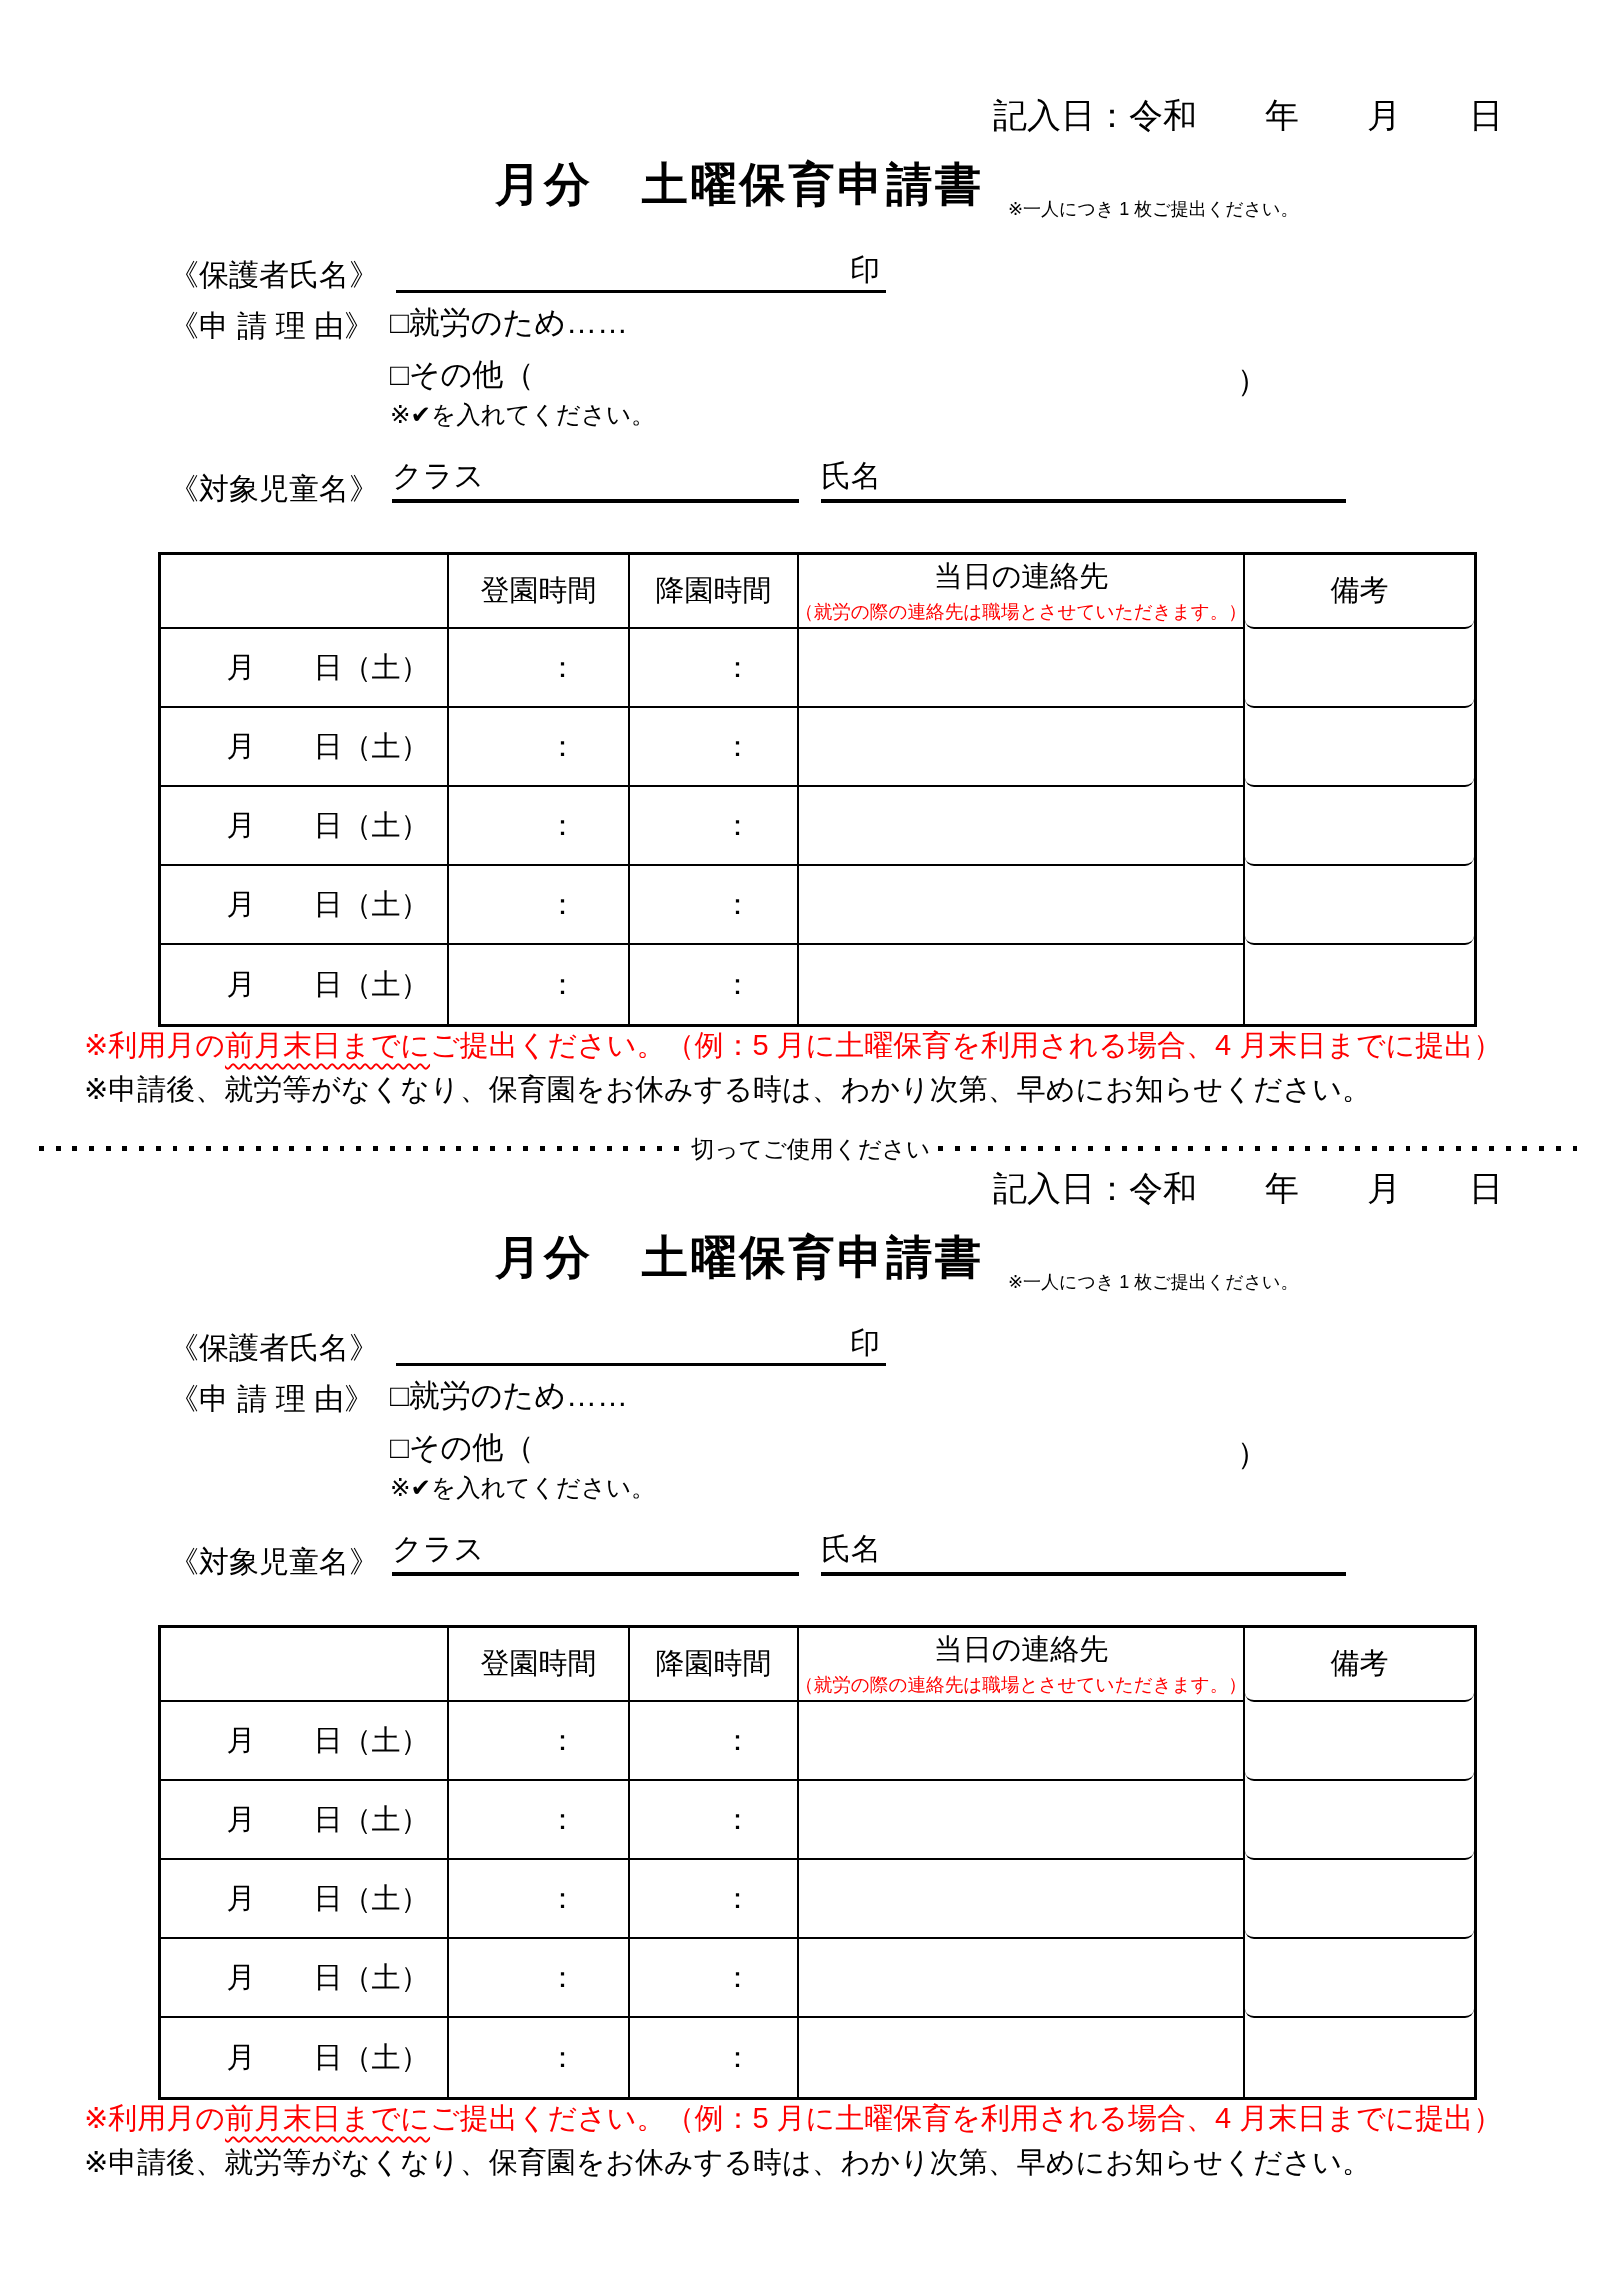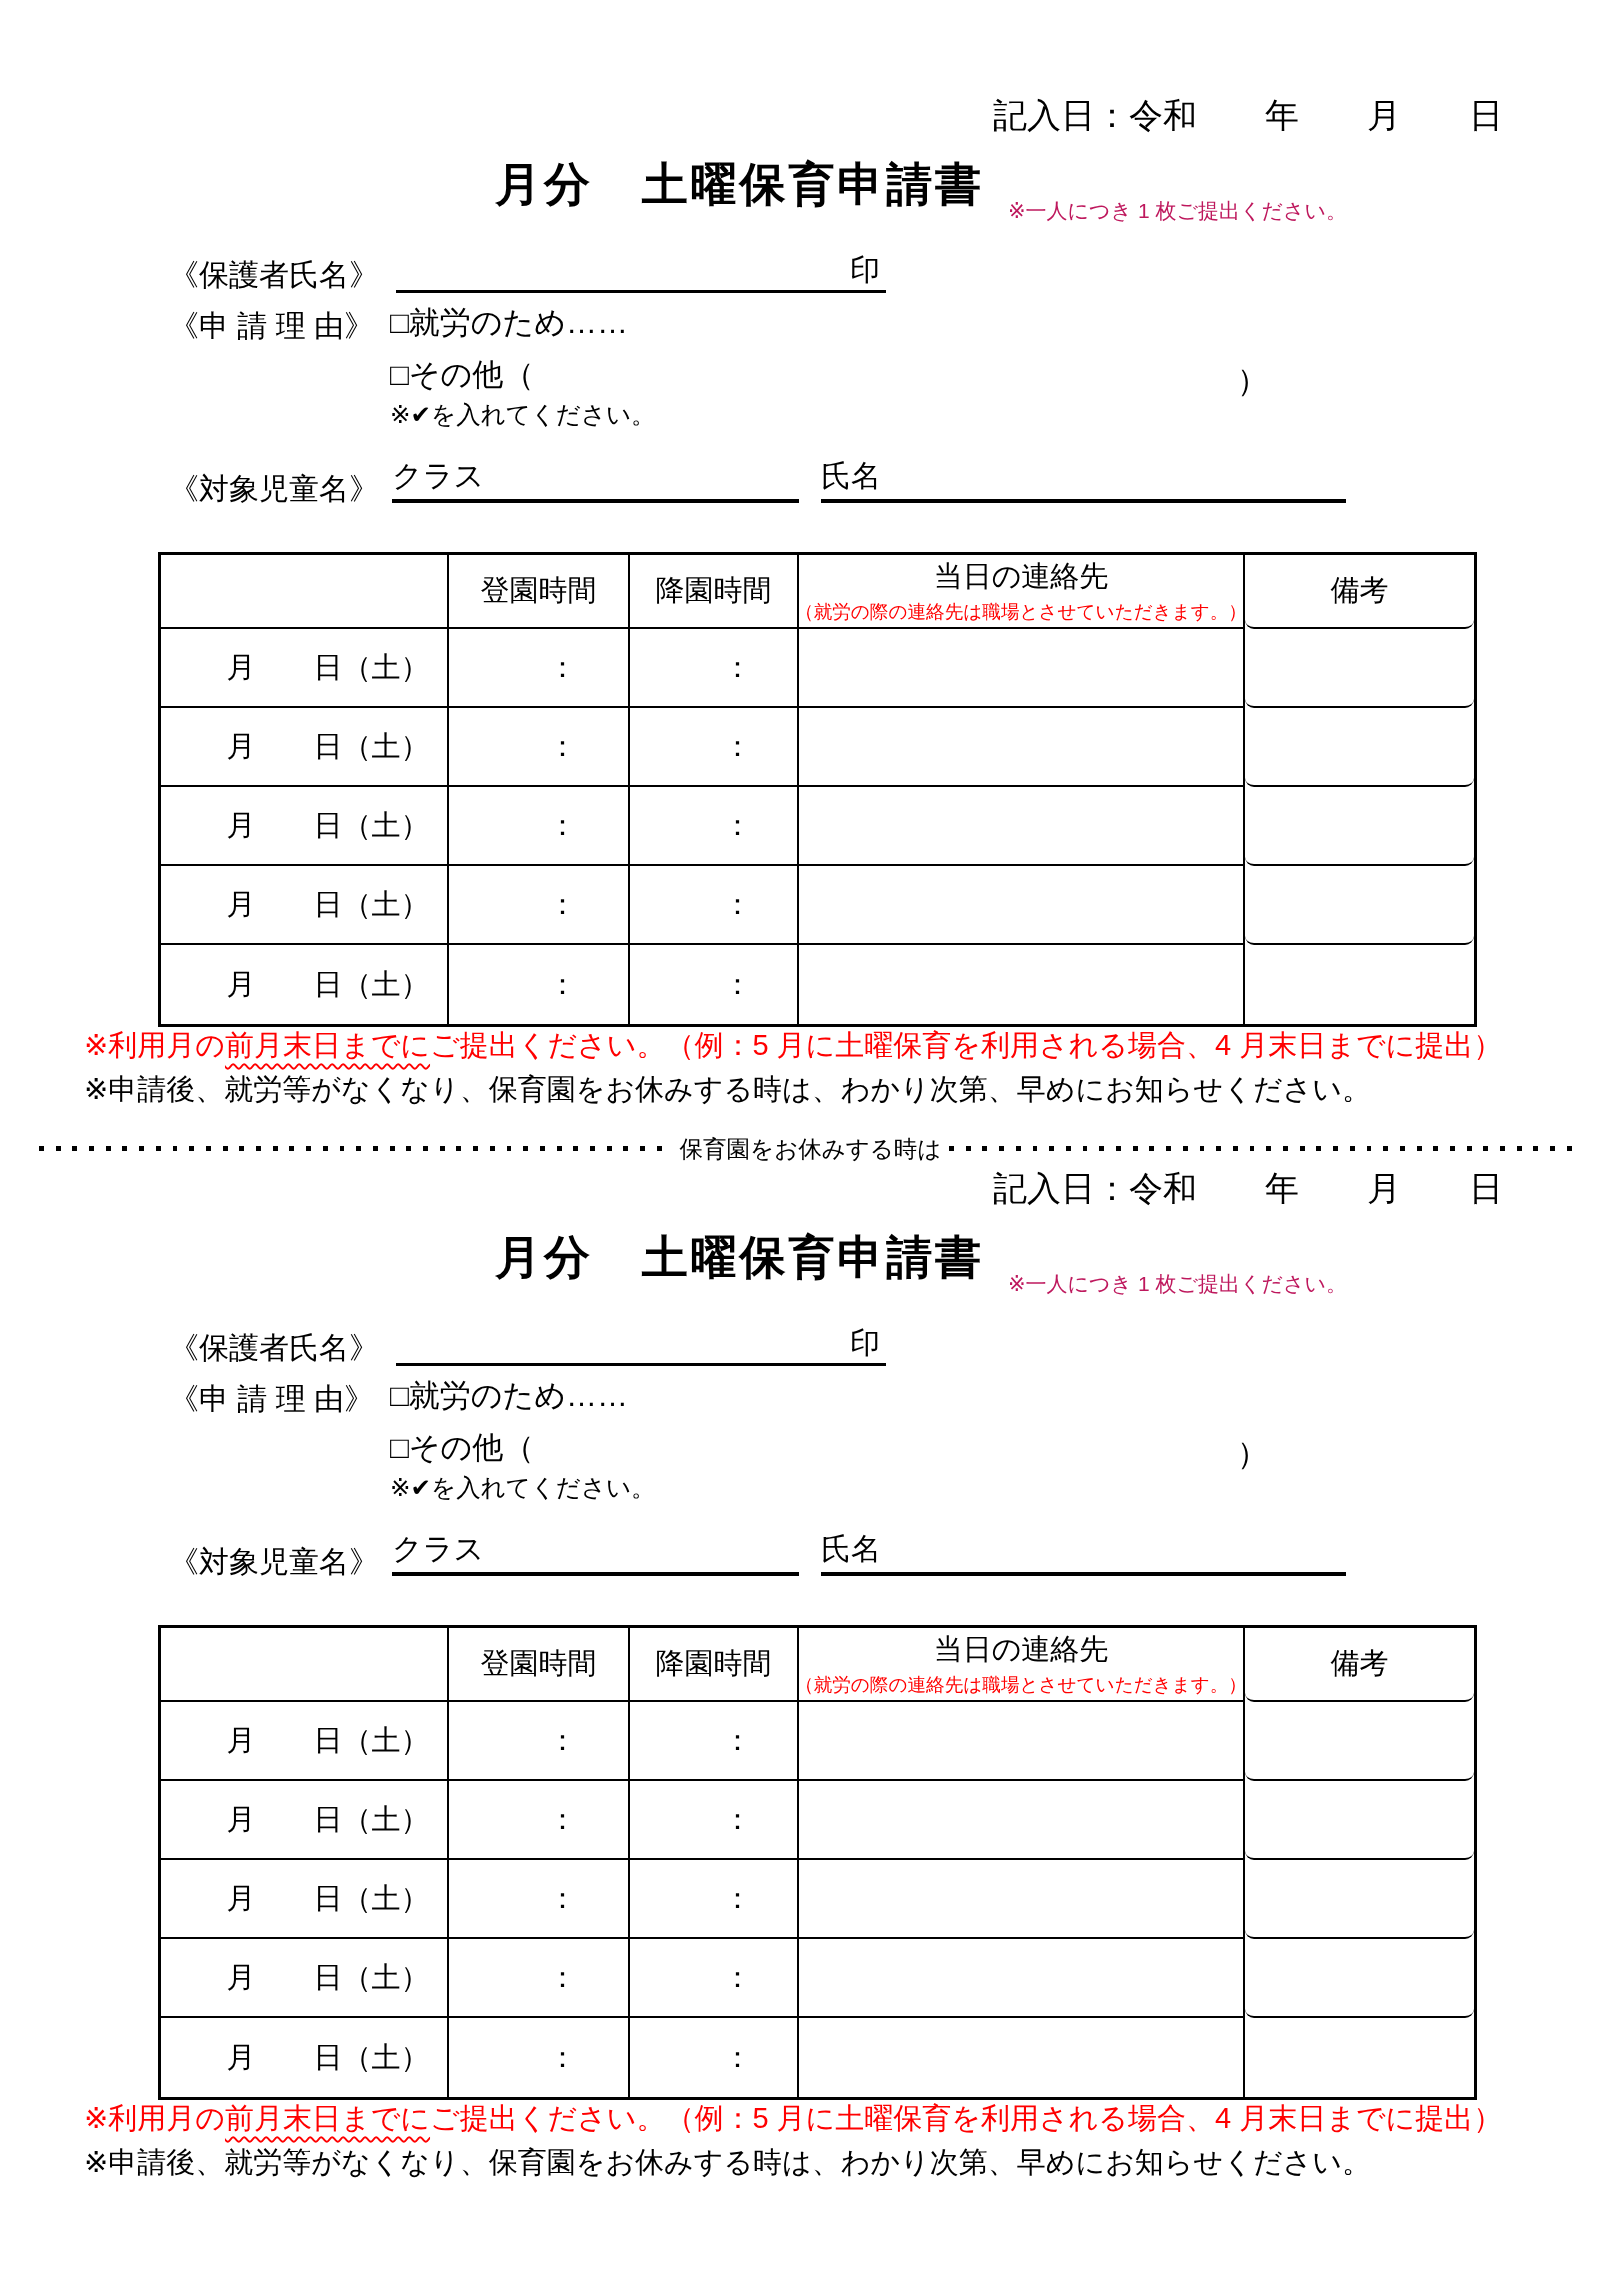--- a/index.html
+++ b/index.html
@@ -8,21 +8,21 @@
     font-family:"Liberation Sans","DejaVu Sans",sans-serif; color:#000;
     overflow:hidden; margin:0 auto;
   }
   .form { position:absolute; left:0; width:1621px; height:1024px; }
   .form-1 { top:93px; }
   .form-2 { top:1166px; }
   .form > * { position:absolute; margin:0; }
 
   .date-line   { right:118px; top:0; font-size:34px; white-space:nowrap; }
   .title       { left:495px; top:61px; font-size:46px; font-weight:bold; letter-spacing:2.9px; white-space:nowrap; }
-  .title-note  { left:1008px; top:104px; font-size:21px; color:#be185d; white-space:nowrap; }
+  .title-note  { left:1008px; top:104px; font-size:18px; color:#000000; white-space:nowrap; }
 
   .label       { font-size:30px; white-space:nowrap; }
   .guardian-label { left:169px; top:162px; }
   .guardian-line  {
     left:396px; top:157px; width:490px; height:43px; box-sizing:border-box;
     border-bottom:3.9px solid #000; text-align:right; padding-right:5.9px; font-size:30px;
   }
   .reason-label        { left:169px; top:213px; }
   .reason-option-work  { left:390px; top:209px; font-size:31px; white-space:nowrap; }
   .reason-option-other { left:390px; top:261px; font-size:31px; white-space:nowrap; }
@@ -133,21 +133,21 @@
       <div class="td"></div>
     </div>
   </div>
 
   <div class="note-red"><span>※利用月の</span><span class="wavy">前月末日までに</span><span>ご提出ください。（例：5 月に土曜保育を利用される場合、4 月末日までに提出）</span></div>
   <div class="note-black">※申請後、就労等がなくなり、保育園をお休みする時は、わかり次第、早めにお知らせください。</div>
 </section>
 
   <div class="cut-line">
     <span class="dots"></span>
-    <span class="cut-label">保育園をお休みする時は</span>
+    <span class="cut-label">切ってご使用ください</span>
     <span class="dots"></span>
   </div>
 
   <section class="form form-2">
   <div class="date-line">記入日：令和　　年　　月　　日</div>
   <h1 class="title">月分　土曜保育申請書</h1>
   <div class="title-note">※一人につき 1 枚ご提出ください。</div>
 
   <div class="label guardian-label">《保護者氏名》</div>
   <div class="guardian-line">

